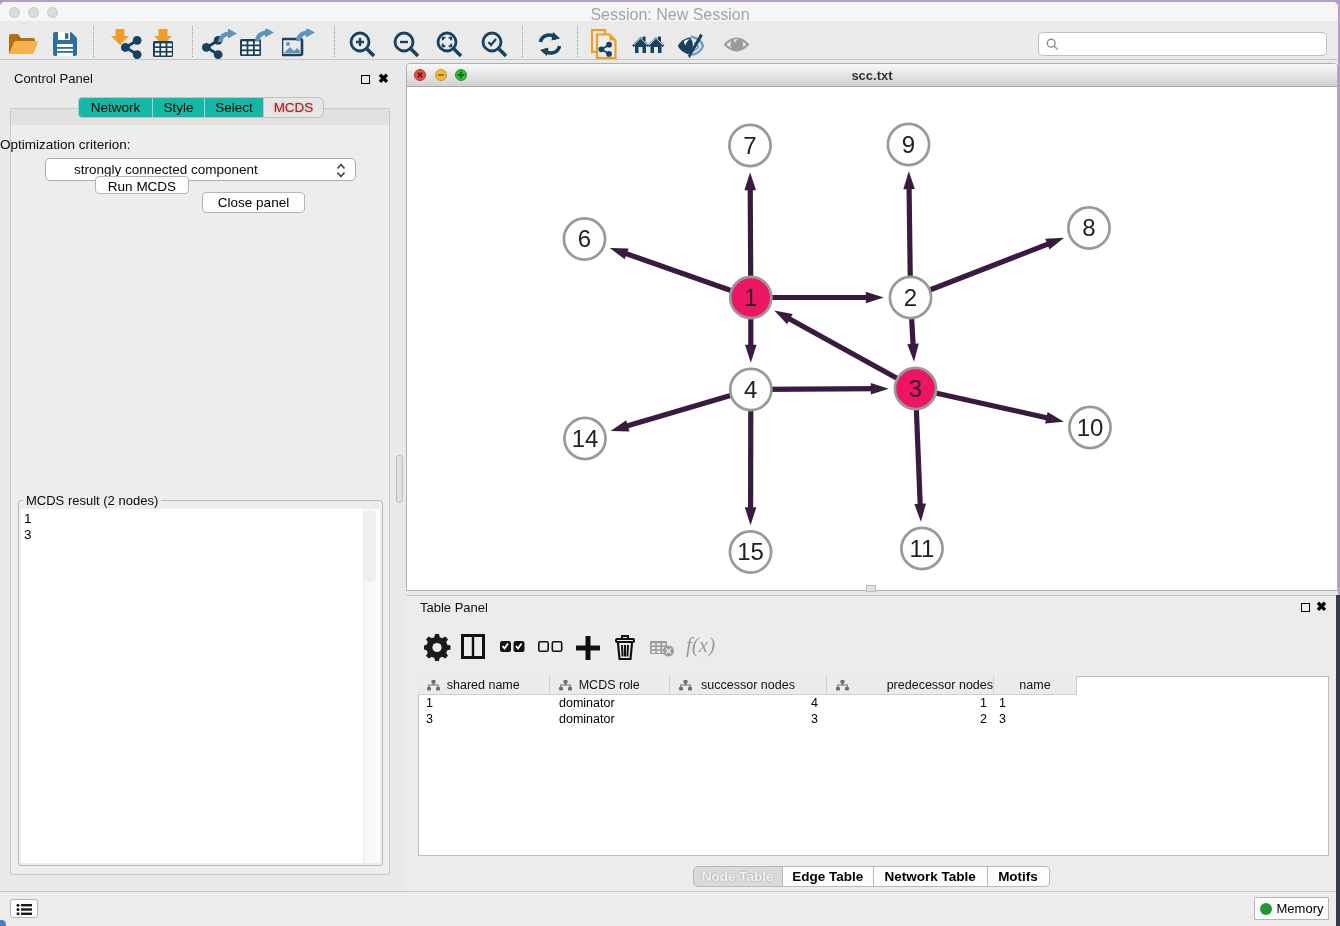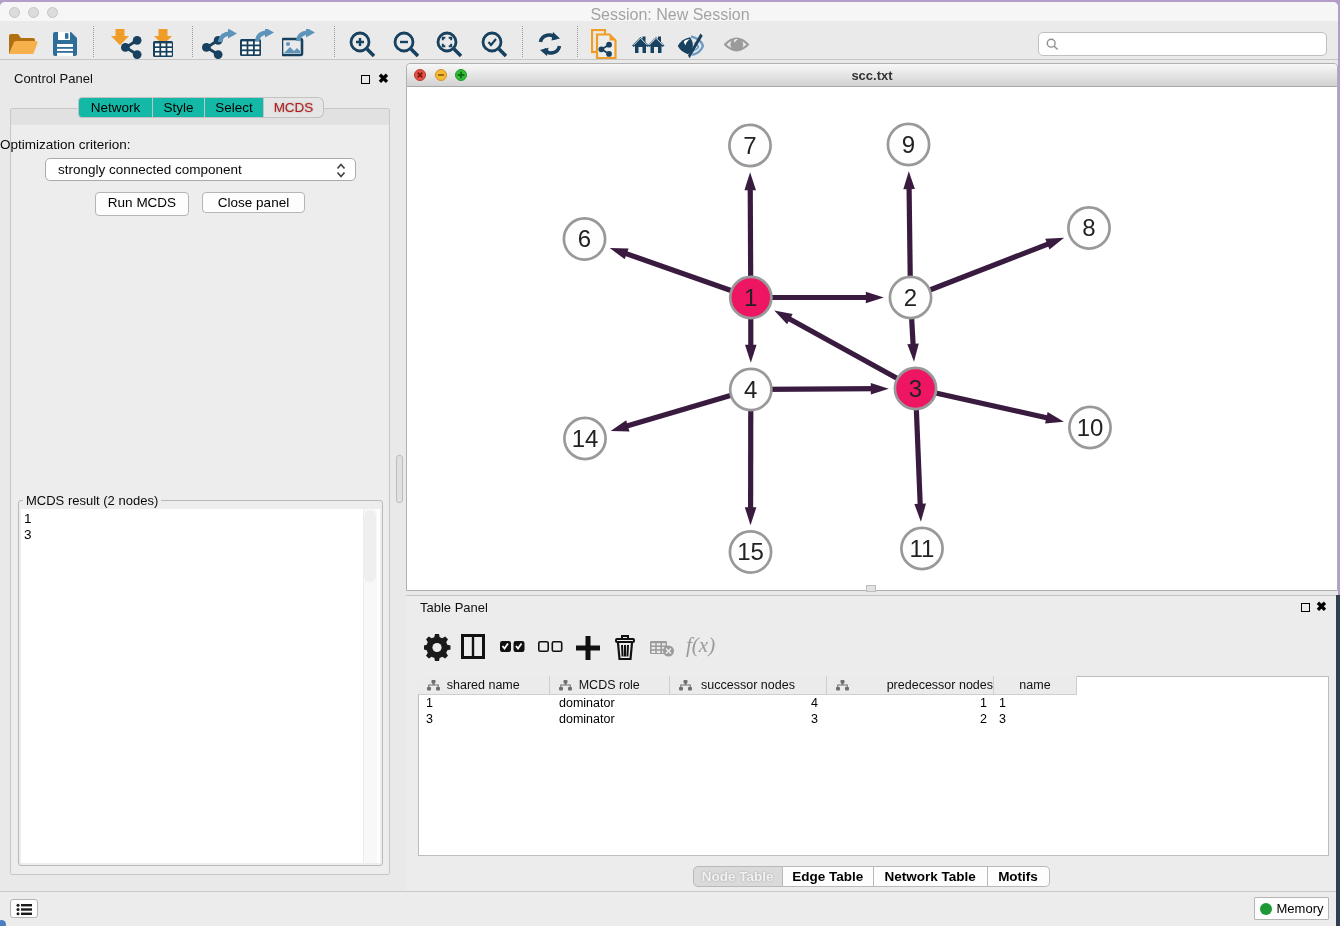--- a/index.html
+++ b/index.html
@@ -196,26 +196,26 @@
 <div class="a" id="cp-title">Control Panel</div>
 <div class="a" style="left:361px;top:75px;width:9px;height:9px;border:1.6px solid #000"></div>
 <div class="a" style="left:378px;top:71px;font-size:13px;font-weight:bold;color:#000">✖</div>
 <div class="a" id="cp-content"></div>
 <div class="a" id="cp-band"></div>
 <div class="a tab" style="left:78px;width:75px;border-radius:4px 0 0 4px">Network</div>
 <div class="a tab" style="left:153px;width:52px;border-left:none">Style</div>
 <div class="a tab" style="left:205px;width:59px;border-left:none">Select</div>
 <div class="a tab" style="left:264px;width:60px;border-left:none;border-radius:0 6px 6px 0;background:#e6e6e6;color:#b91c1c;text-shadow:0 0 2px #9d9d9d">MCDS</div>
 <div class="a" style="left:0;top:137px;width:400px;font-size:13.5px;color:#0a0a0a">Optimization criterion:</div>
-<div class="a" style="left:45px;top:158px;width:311px;height:23px;background:#fff;border:1px solid #ababab;border-radius:5px;font-size:13.5px;line-height:21px;padding-left:12px;color:#0a0a0a">strongly connected component
+<div class="a" style="left:45px;top:158px;width:311px;height:23px;background:#fff;border:1px solid #ababab;border-radius:5px;font-size:13.5px;line-height:21px;padding-left:28px;color:#0a0a0a">strongly connected component
 <svg class="a" style="right:9px;top:4px" width="10" height="15" viewBox="0 0 10 15">
       <path d="M1.5 5.5 L5 1.5 L8.5 5.5" fill="none" stroke="#444" stroke-width="1.7"></path>
       <path d="M1.5 9.5 L5 13.5 L8.5 9.5" fill="none" stroke="#444" stroke-width="1.7"></path>
     </svg></div>
-<div class="a btn" style="left:95px;top:192px;width:94px;height:24px;line-height:19px">Run MCDS</div>
+<div class="a btn" style="left:95px;top:176px;width:94px;height:18px;line-height:19px">Run MCDS</div>
 <div class="a btn" style="left:202px;top:192px;width:103px;height:21px;line-height:19px">Close panel</div>
 
 <div class="a" style="left:18px;top:500px;width:365px;height:366px;border:1px solid #b9b9b9;border-radius:3px"></div>
 <div class="a" style="left:23px;top:493px;background:#ededed;padding:0 3px;font-size:13px;color:#0a0a0a">MCDS result (2 nodes)</div>
 <div class="a" style="left:21px;top:509px;width:359px;height:354px;background:#fff"></div>
 <div class="a" style="left:363px;top:509px;width:14px;height:354px;background:#f8f8f8;border-left:1px solid #ececec"></div>
 <div class="a" style="left:364px;top:510px;width:12px;height:72px;background:#efefef;border-radius:6px"></div>
 <div class="a" style="left:24px;top:511px;font-size:13.5px;line-height:15.5px;color:#000">1<br>3</div>
 
 <div class="a" style="left:396px;top:455px;width:7px;height:48px;background:#e0e0e0;border:1px solid #bdbdbd;border-radius:3px"></div>

